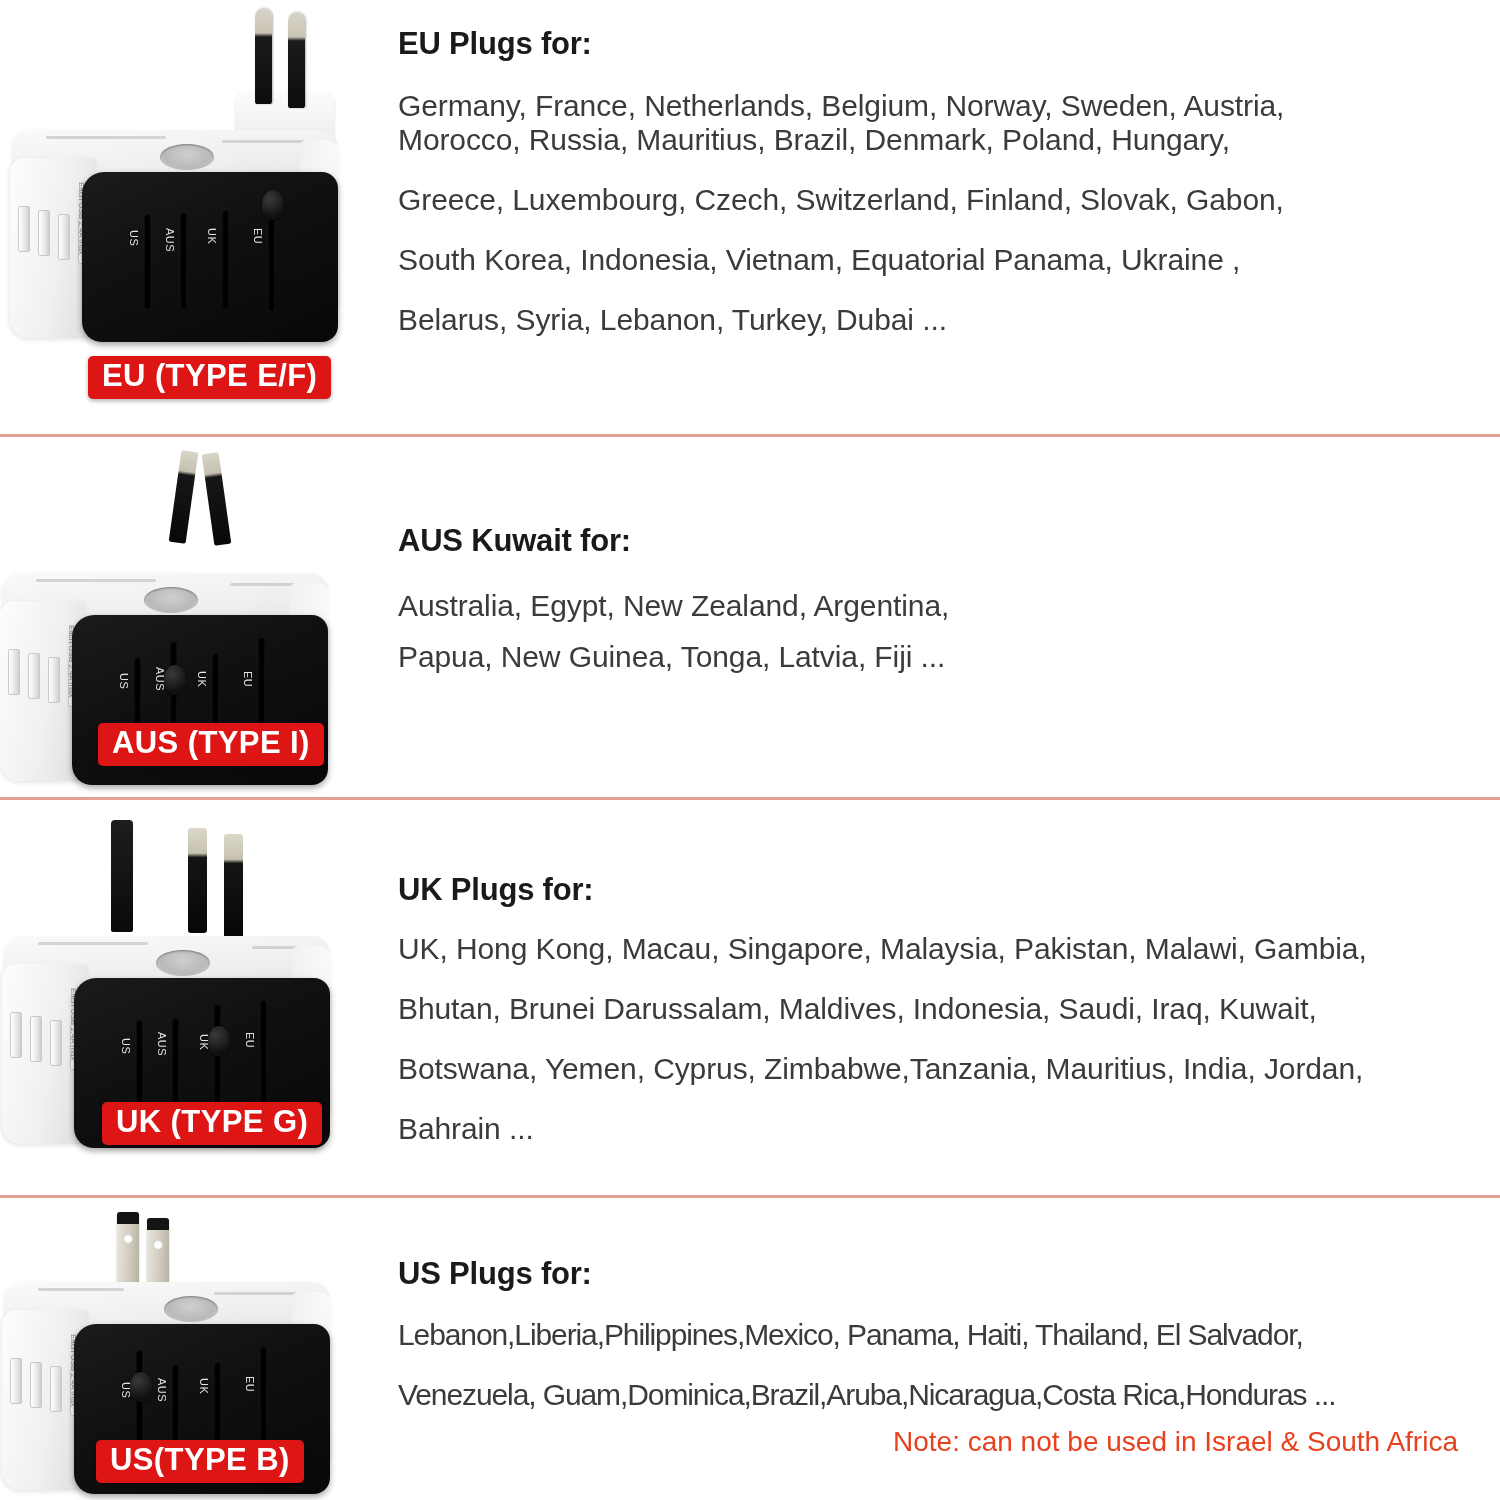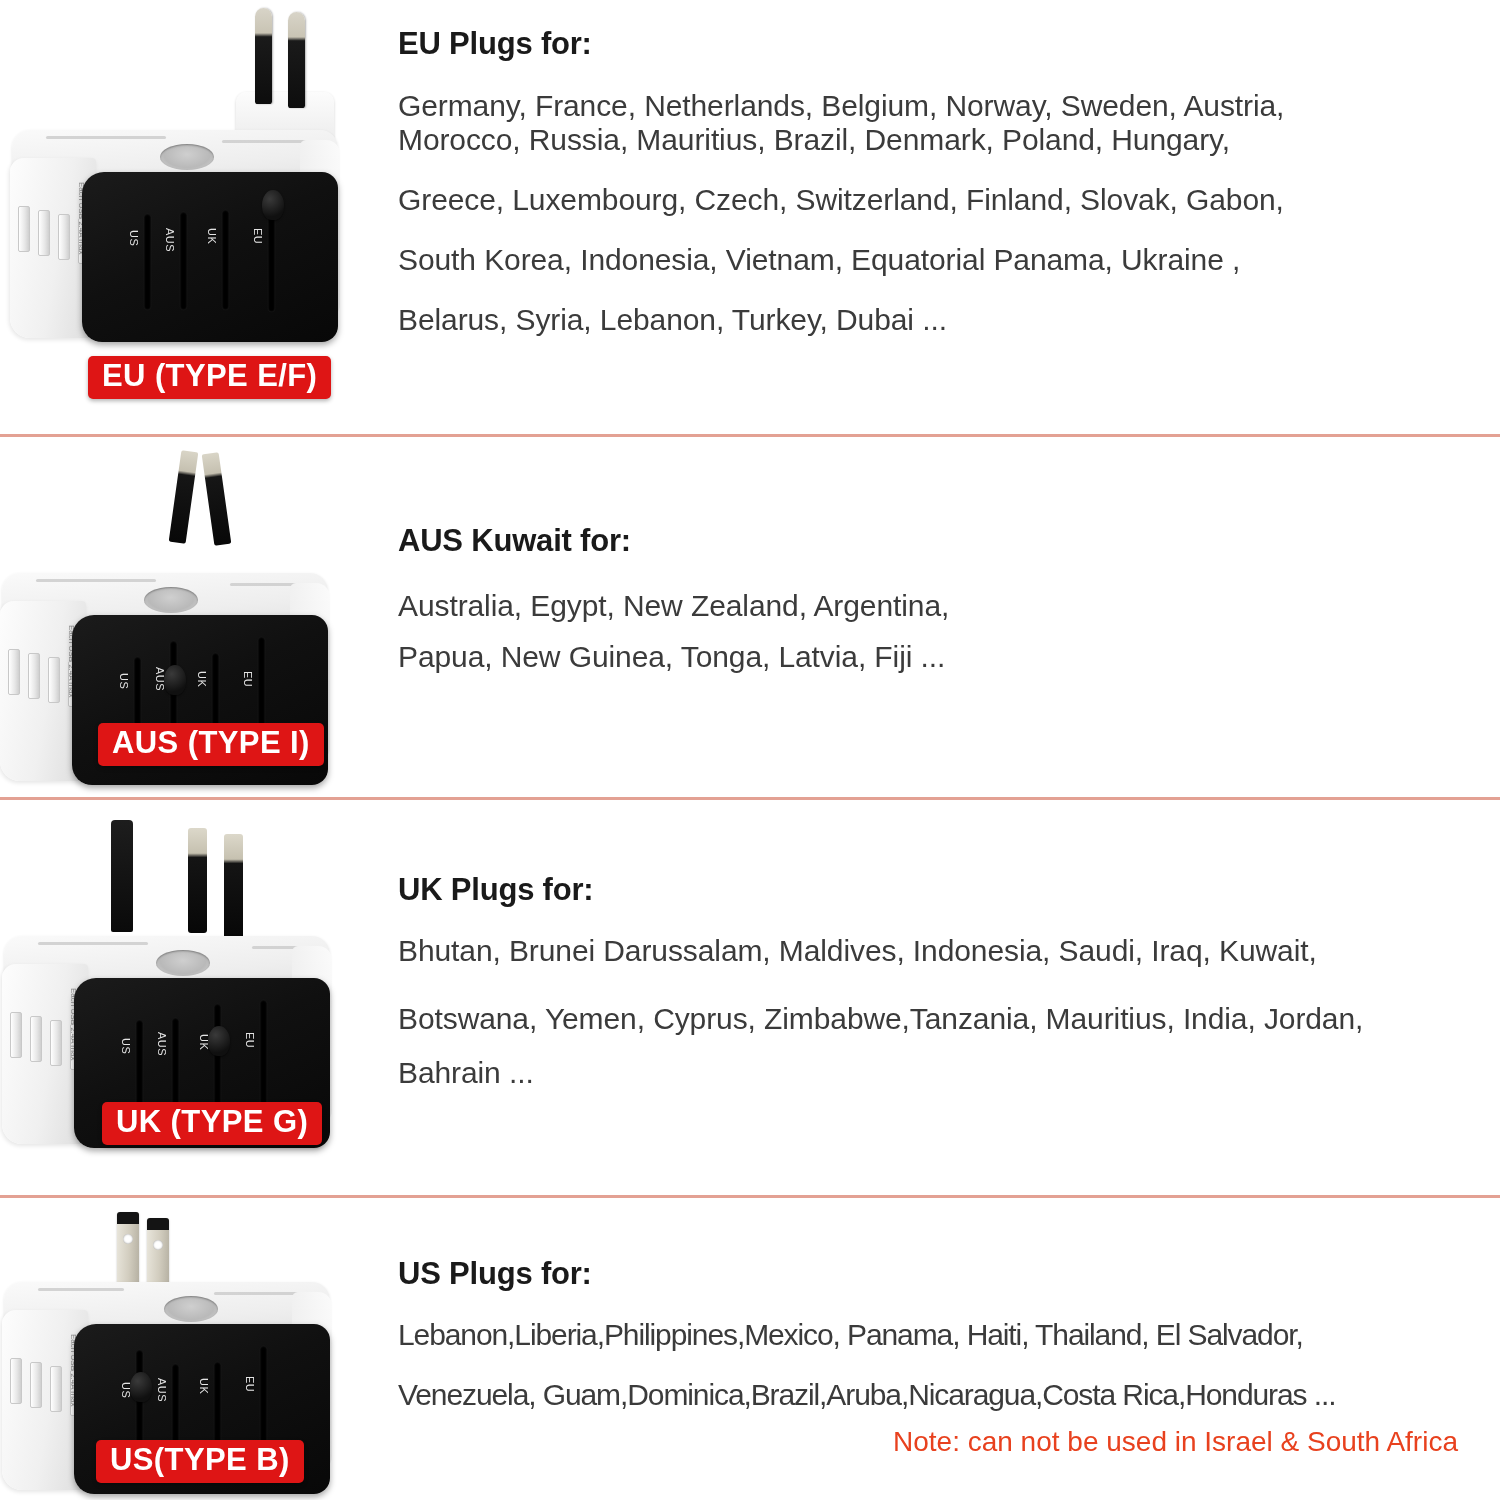--- a/index.html
+++ b/index.html
@@ -335,23 +335,24 @@
       <div class="slotlabel" style="left:94px;  top:54px;">AUS</div>
       <div class="slotlabel" style="left:136px; top:56px;">UK</div>
       <div class="slotlabel" style="left:182px; top:54px;">EU</div>
     </div>
   </div>
   <div class="badge" style="left:110px; top:290px;">UK (TYPE G)</div>
 </div>
 
 <div class="textcol" style="left:398px; top:872px;">
   <div class="heading">UK Plugs for:</div>
+  <div class="bodyline" style="margin-top:24px;">UK, Hong Kong, Macau, Singapore, Malaysia, Pakistan, Malawi, Gambia,</div>
   <div class="bodyline" style="margin-top:26px;">Bhutan, Brunei Darussalam, Maldives, Indonesia, Saudi,  Iraq, Kuwait,</div>
-  <div class="bodyline" style="margin-top:34px;">Botswana, Yemen, Cyprus, Zimbabwe,Tanzania, Mauritius, India, Jordan,</div>
-  <div class="bodyline" style="margin-top:20px;">Bahrain   ...</div>
+  <div class="bodyline" style="margin-top:26px;">Botswana, Yemen, Cyprus, Zimbabwe,Tanzania, Mauritius, India, Jordan,</div>
+  <div class="bodyline" style="margin-top:26px;">Bahrain   ...</div>
 </div>
 
 <div class="divider" style="top:1195px;"></div>
 
 <div class="adapter" style="left:-8px; top:1200px;">
   <div class="prong" style="left:0;top:0;width:360px;height:360px;">
     <div class="us-blade" style="left:125px; top:12px;">
       <div class="cap"></div>
       <div class="hole"></div>
     </div>

